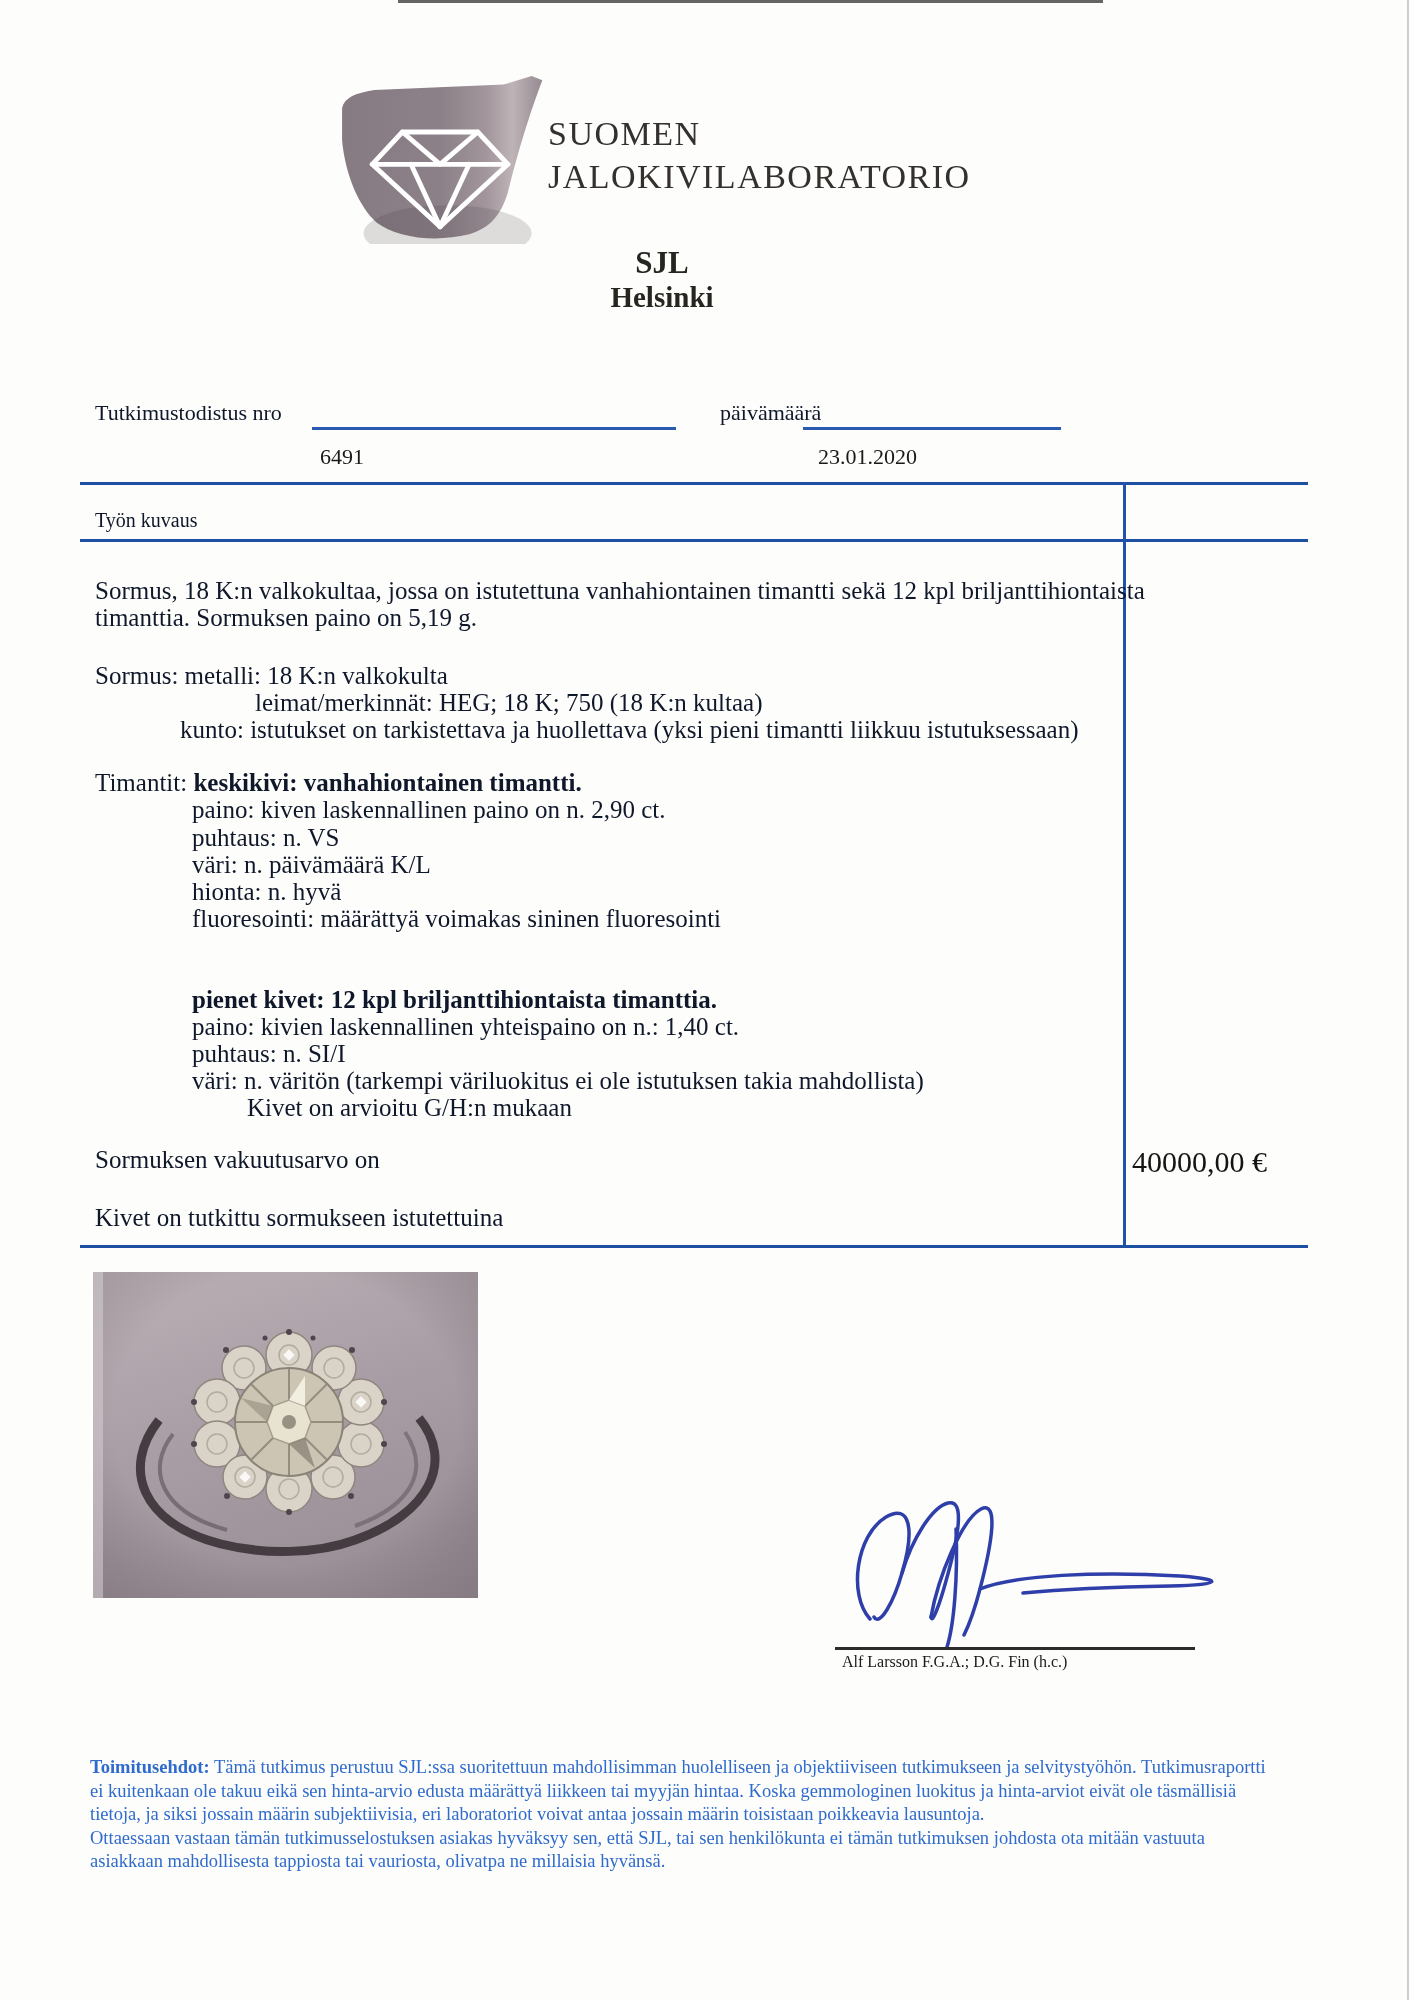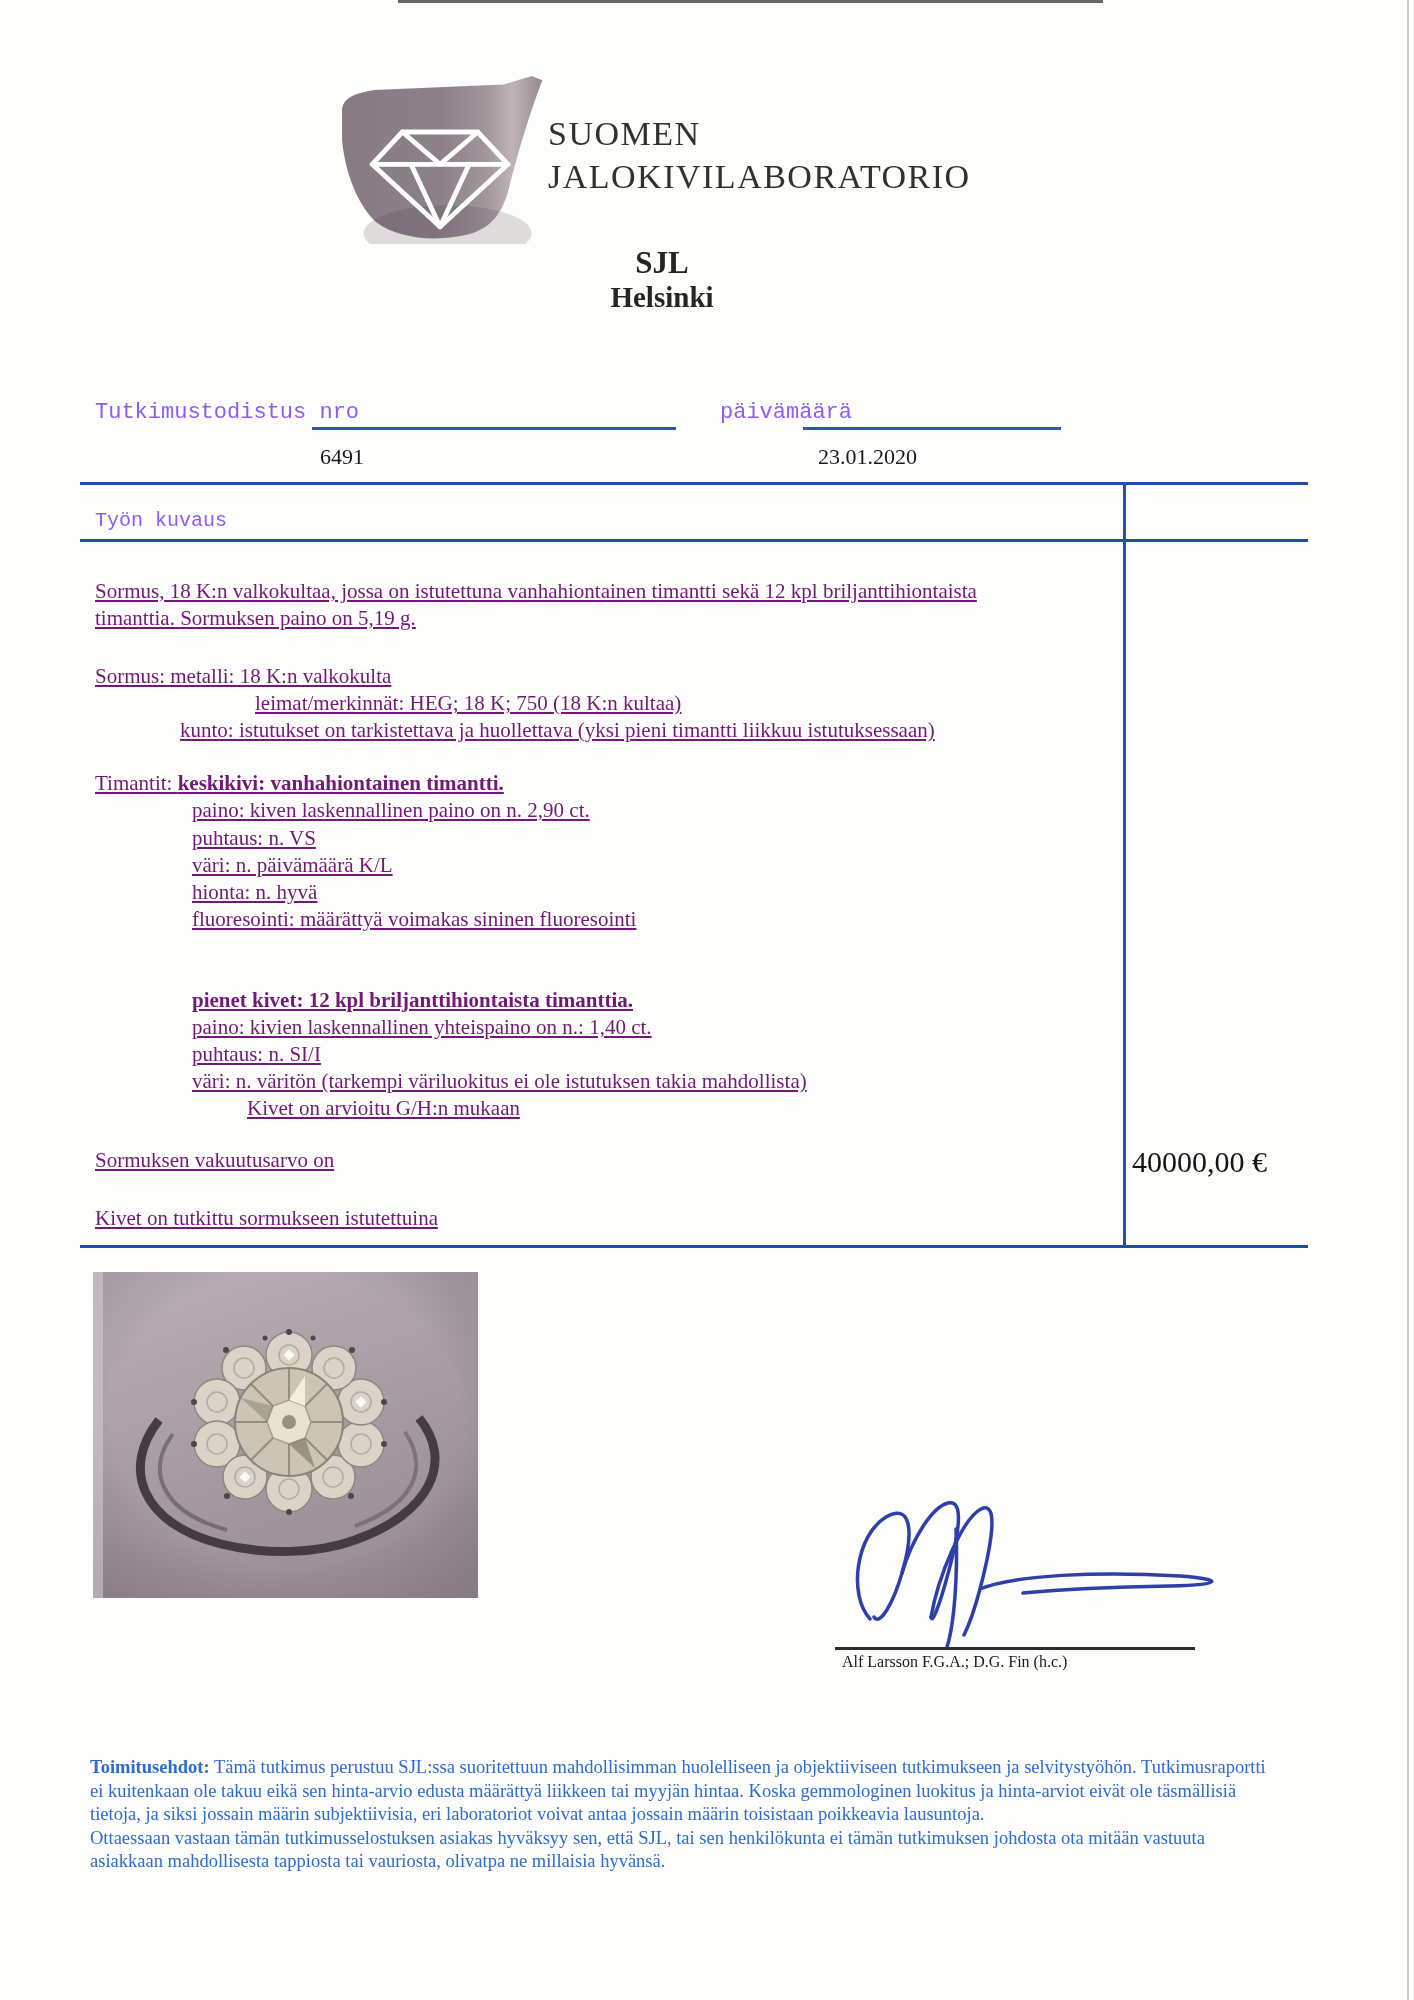--- a/index.html
+++ b/index.html
@@ -12,30 +12,30 @@
   .nowrap{white-space:nowrap;}
   
   .scan-top{left:398px;top:0;width:705px;height:3px;background:#4a4a4a;opacity:.85;}
   .scan-right{left:1407px;top:0;width:2px;height:2000px;background:#cfcccc;}
   
   .org-name{left:548px;top:112px;font-size:34px;line-height:43px;letter-spacing:1.5px;color:#33302d;}
   .sjl-block{left:552px;top:246px;width:220px;text-align:center;color:#27251f;}
   .sjl-abbr{font-size:31px;font-weight:bold;line-height:34px;}
   .sjl-city{font-size:29px;font-weight:bold;line-height:34px;}
   
-  .blue{color:#8b5cf6;font-family:Liberation Mono, monospace;}
+  .blue{color:#0f172a;}
   .cert-label{font-size:22px;}
   .cert-value{font-size:22px;color:#191919;margin-top:44px;}
   .u-line{height:3px;background:#2b5ab2;}
   
   .h-rule{height:3px;background:#1d4fa2;}
   .v-rule{width:3px;background:#2153aa;}
   
   .work-label{left:95px;top:509px;font-size:20px;}
-  .bl{position:absolute;white-space:nowrap;font-size:21px;line-height:26px;color:#701a75;text-decoration:underline;}
+  .bl{position:absolute;white-space:nowrap;font-size:25px;line-height:26px;color:#0f172a;}
   .bl strong{font-weight:bold;}
   .euro{left:1132px;top:1145px;font-size:30px;}
   
   .sig-line{left:835px;top:1647px;width:360px;height:2.5px;background:#2c2c2c;}
   .sig-name{left:842px;top:1653px;font-size:16px;color:#1b1a19;}
   
   .terms{left:90px;top:1756px;font-size:18.5px;line-height:23.6px;color:#2f6bcd;}
   .terms .lead{font-weight:bold;}
   .terms div{white-space:nowrap;}
 </style>

